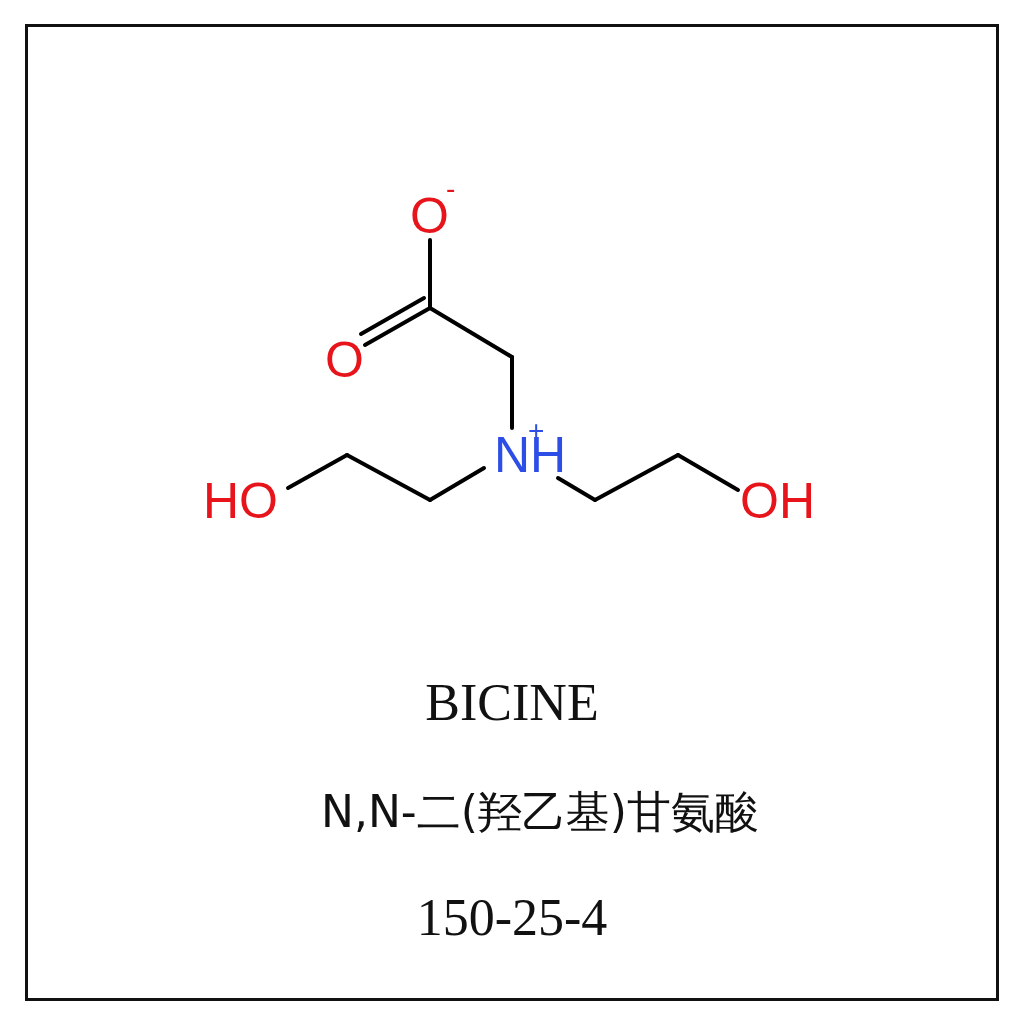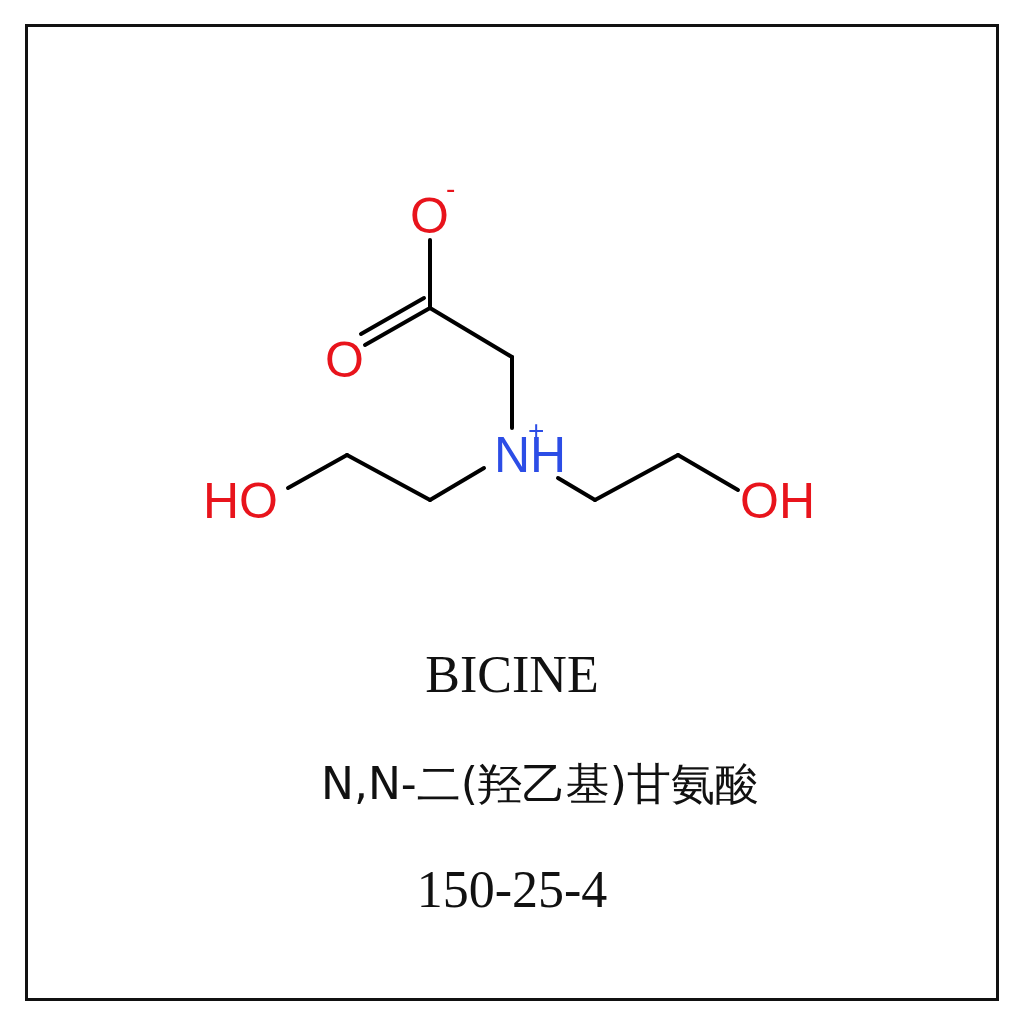--- a/index.html
+++ b/index.html
@@ -5,21 +5,21 @@
   html, body { margin: 0; padding: 0; background: #ffffff; }
   body { width: 1024px; height: 1024px; position: relative; overflow: hidden; }
   .frame {
     position: absolute; left: 25px; top: 24px; width: 968px; height: 971px;
     border: 3px solid #111111; box-sizing: content-box; background: #ffffff;
   }
   svg.structure { position: absolute; left: 0; top: 0; }
   .atom { font-family: "Liberation Sans", sans-serif; font-size: 50px; }
   .charge { font-family: "Liberation Sans", sans-serif; font-size: 28px; }
   .caption {
-    position: absolute; left: 0; width: 1024px; text-align: center; color: #111111;
+    position: absolute; left: 0; width: 1024px; text-align: center; color: #111111; margin-top: 28px;
   }
   .name-en { top: 645px; font-family: "Liberation Serif", serif; font-size: 52px; }
   .name-cn { top: 755px; font-family: "DejaVu Sans", sans-serif; font-size: 44px; padding-left: 28px; }
   .cas { top: 860px; font-family: "Liberation Serif", serif; font-size: 52px; }
 </style>
 </head>
 <body>
 
 <div class="frame"></div>
 

